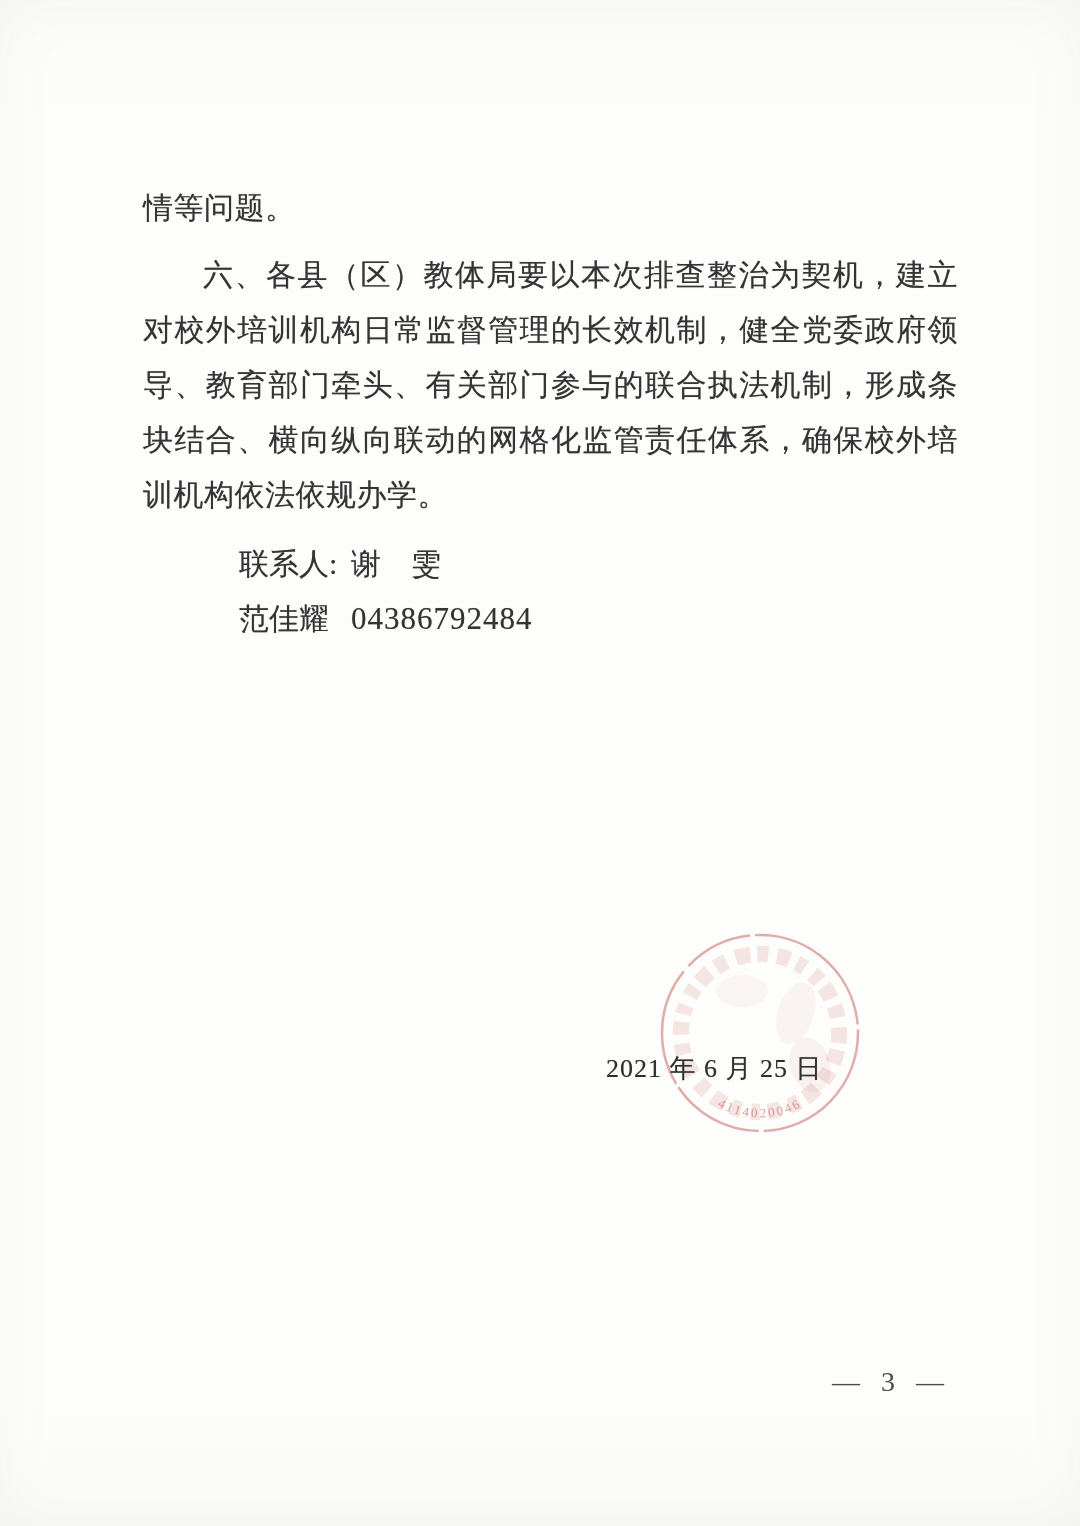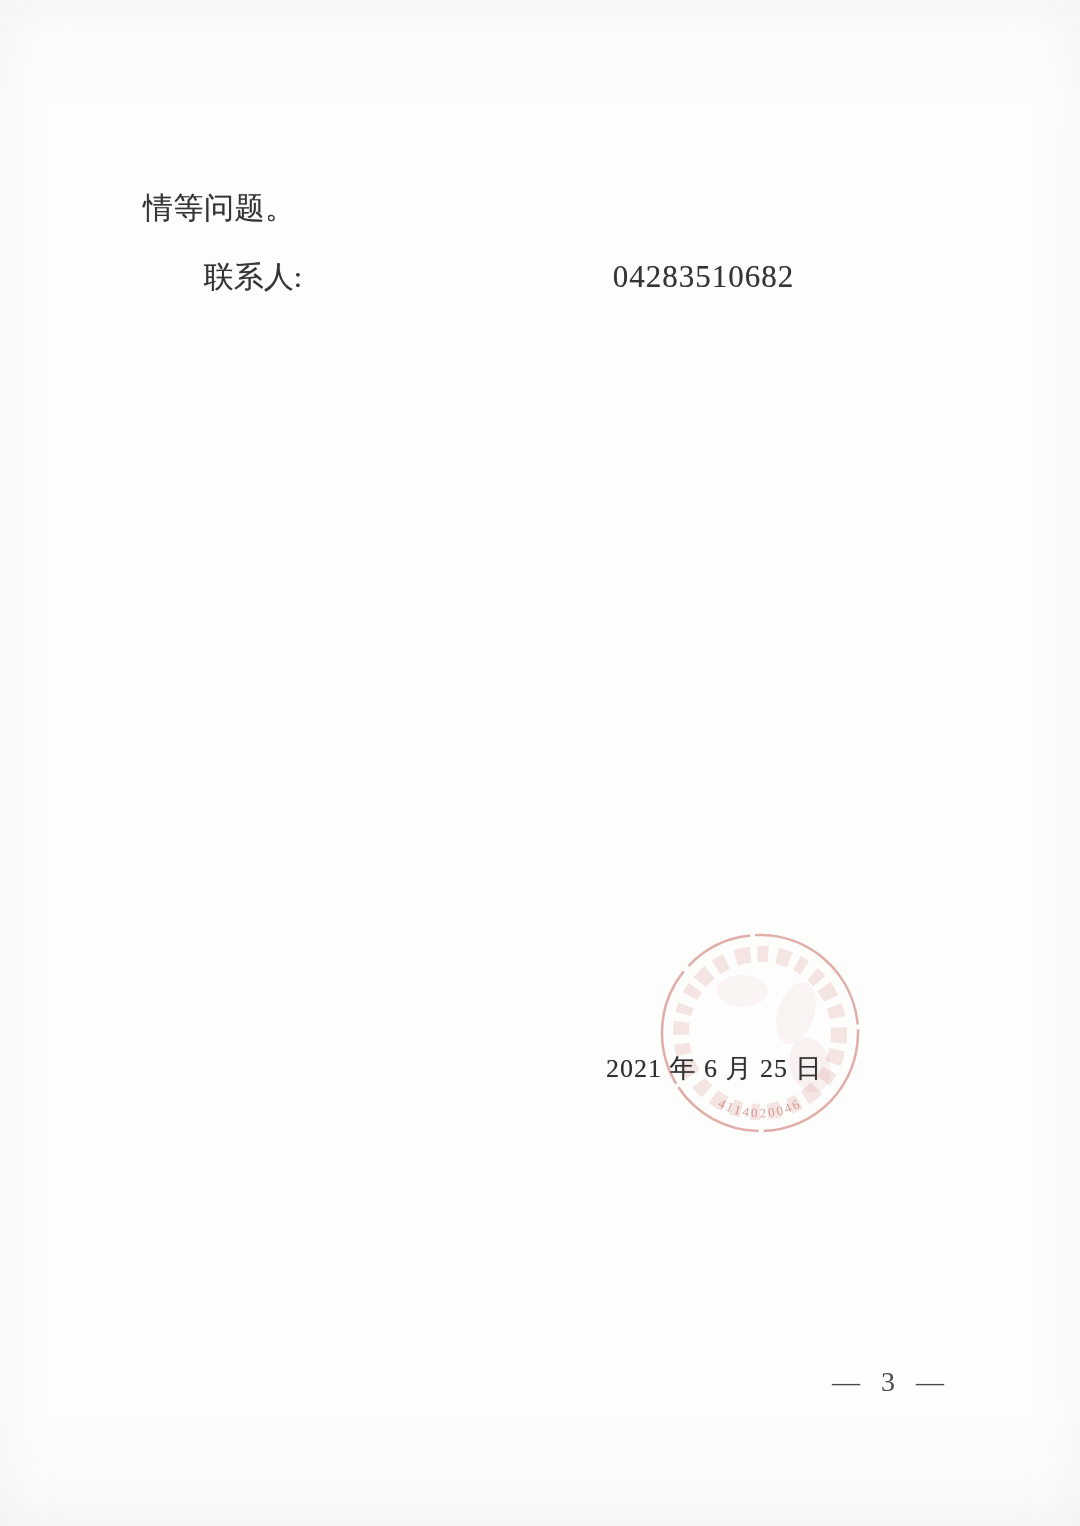--- a/index.html
+++ b/index.html
@@ -26,27 +26,26 @@
     line-height:55px;
     text-align:justify;
     letter-spacing:0.5px;
     color:#343434;
     text-shadow:0 0 0.7px rgba(70,70,70,0.55);
   }
   .para + .para{margin-top:12px;}
   .para.indent{text-indent:2em;}
   .contacts{
     margin-top:14px;
-    margin-left:54px;
+    margin-left:96px;
     display:grid;
     grid-template-columns:112px 140px auto;
     font-size:30px;
     line-height:55px;
     text-shadow:0 0 0.7px rgba(70,70,70,0.55);
-    text-align:center;
   }
   .c-phone{font-size:31px;letter-spacing:1px;}
   .seal{
     position:absolute;
     left:644px;top:917px;
     width:232px;height:232px;
   }
   .date-line{
     position:absolute;
     left:606px;top:1051px;
@@ -66,26 +65,29 @@
     white-space:nowrap;
   }
 </style>
 </head>
 <body>
 
 <div class="page">
 
   <div class="content">
     <p class="para">情等问题。</p>
+    <p class="para indent">六、各县（区）教体局要以本次排查整治为契机，建立对校外培训机构日常监督管理的长效机制，健全党委政府领导、教育部门牵头、有关部门参与的联合执法机制，形成条块结合、横向纵向联动的网格化监管责任体系，确保校外培训机构依法依规办学。</p>
 
     <div class="contacts">
       <span class="c-label">联系人:</span>
+      <span class="c-name">谢　雯</span>
 
       <span class="c-label"></span>
-      <span class="c-phone">04283510682</span>
+      <span class="c-name">范佳耀</span>
+      <span class="c-phone">04386792484</span>
     </div>
   </div>
 
   <svg class="seal" viewBox="0 0 232 232" xmlns="http://www.w3.org/2000/svg">
     <defs>
       <path id="sealBottomArc" d="M 37 145 A 84 84 0 0 0 195 145" fill="none"></path>
     </defs>
 
     <circle cx="116" cy="116" r="98" fill="none" stroke="rgba(193,86,80,0.48)" stroke-width="2.5" stroke-dasharray="150 5 95 4 120 7 70 5"></circle>
 

